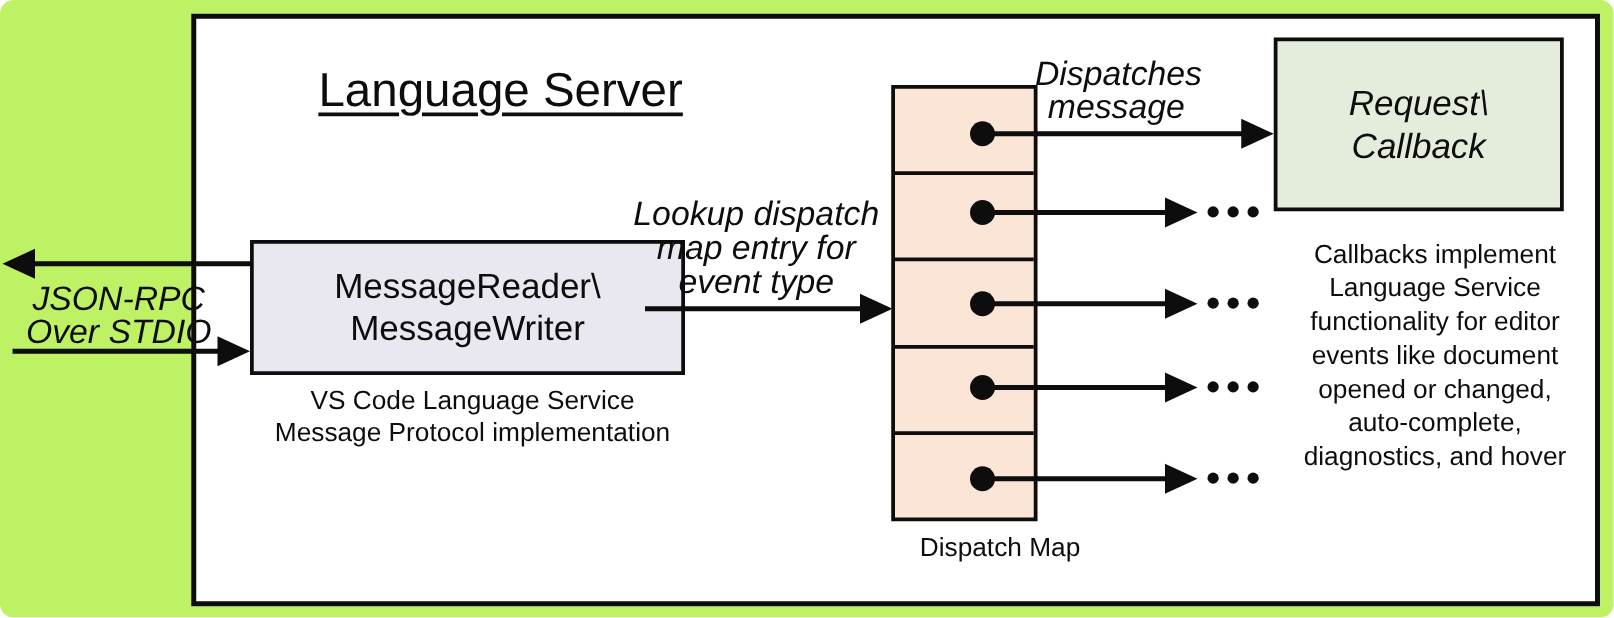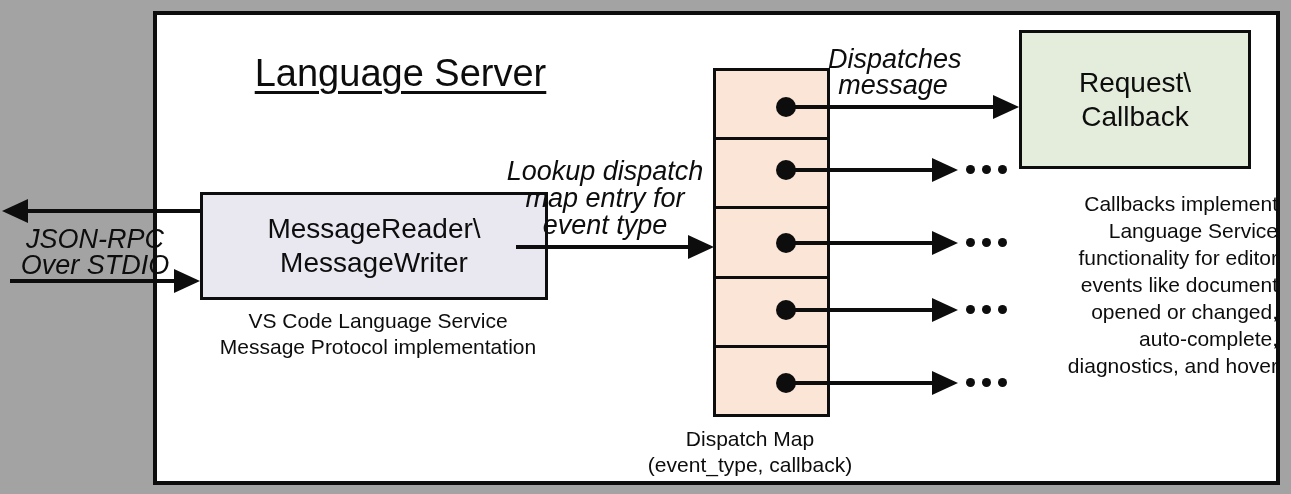--- a/index.html
+++ b/index.html
@@ -1,36 +1,37 @@
 <!DOCTYPE html>
 <html><head>
 <meta charset="utf-8">
 <style>
   html,body{margin:0;padding:0;background:#fff;}
   .canvas{
-    position:relative;width:1291px;height:494px;background:#a3a3a3;overflow:hidden;
+    position:relative;width:1291px;height:494px;background:#bef264;overflow:hidden;
     font-family:"Liberation Sans", sans-serif;
     color:var(--text-color,#0d0d0d);
+    border-radius:11px;
   }
   .outer-box{
     position:absolute;left:153px;top:11px;width:1127px;height:474px;
     border:4px solid var(--line-color,#0d0d0d);box-sizing:border-box;background:#fff;
   }
   .title{
     position:absolute;left:228px;top:52px;width:345px;text-align:center;
     font-size:38px;text-decoration:underline;text-underline-offset:5px;
     text-decoration-thickness:3px;white-space:nowrap;
   }
   .node{
     position:absolute;box-sizing:border-box;border:3px solid var(--line-color,#0d0d0d);
     display:flex;flex-direction:column;align-items:center;justify-content:center;
     text-align:center;font-size:28px;line-height:34px;
   }
   .message-box{left:200px;top:192px;width:348px;height:108px;background:var(--message-box-fill,#e9e8f0);}
-  .callback-box{left:1019px;top:30px;width:232px;height:139px;background:var(--callback-box-fill,#e4eddb);}
+  .callback-box{left:1019px;top:30px;width:232px;height:139px;background:var(--callback-box-fill,#e4eddb);font-style:italic;}
   .caption{position:absolute;text-align:center;font-size:21px;line-height:26px;}
   .note{position:absolute;text-align:center;font-size:21px;line-height:27px;}
   .annot{position:absolute;text-align:center;font-size:27px;line-height:26px;font-style:italic;}
   .annot3{line-height:27px;}
   .hline{position:absolute;height:4px;background:var(--line-color,#0d0d0d);}
   .head{position:absolute;width:0;height:0;border-top:12px solid transparent;border-bottom:12px solid transparent;}
   .head-right{border-left:26px solid var(--line-color,#0d0d0d);}
   .head-left{border-right:26px solid var(--line-color,#0d0d0d);}
   .dispatch-map{
     position:absolute;left:713px;top:68px;width:117px;height:349px;box-sizing:border-box;
@@ -125,31 +126,30 @@
     </div>
 
   <div class="hline" style="left:786px;top:381px;width:148px;"></div>
   <div class="head head-right" style="left:932px;top:371px;"></div>
   <div class="ellipsis" style="left:966px;top:378px;">
       <span class="dot"></span>
       <span class="dot"></span>
       <span class="dot"></span>
     </div>
 
-  <div class="caption" style="left:624px;top:426px;width:252px;">
+  <div class="caption" style="left:674px;top:426px;width:252px;">
     <div>Dispatch Map</div>
-    <div>(event_type, callback)</div>
   </div>
 
   <div class="node callback-box">
     <div>Request\</div>
     <div>Callback</div>
   </div>
 
-  <div class="note" style="left:1018px;top:190px;width:260px;text-align:right;">
+  <div class="note" style="left:1018px;top:190px;width:260px;">
     <div>Callbacks implement</div>
     <div>Language Service</div>
     <div>functionality for editor</div>
     <div>events like document</div>
     <div>opened or changed,</div>
     <div>auto-complete,</div>
     <div>diagnostics, and hover</div>
   </div>
 
 </div>

